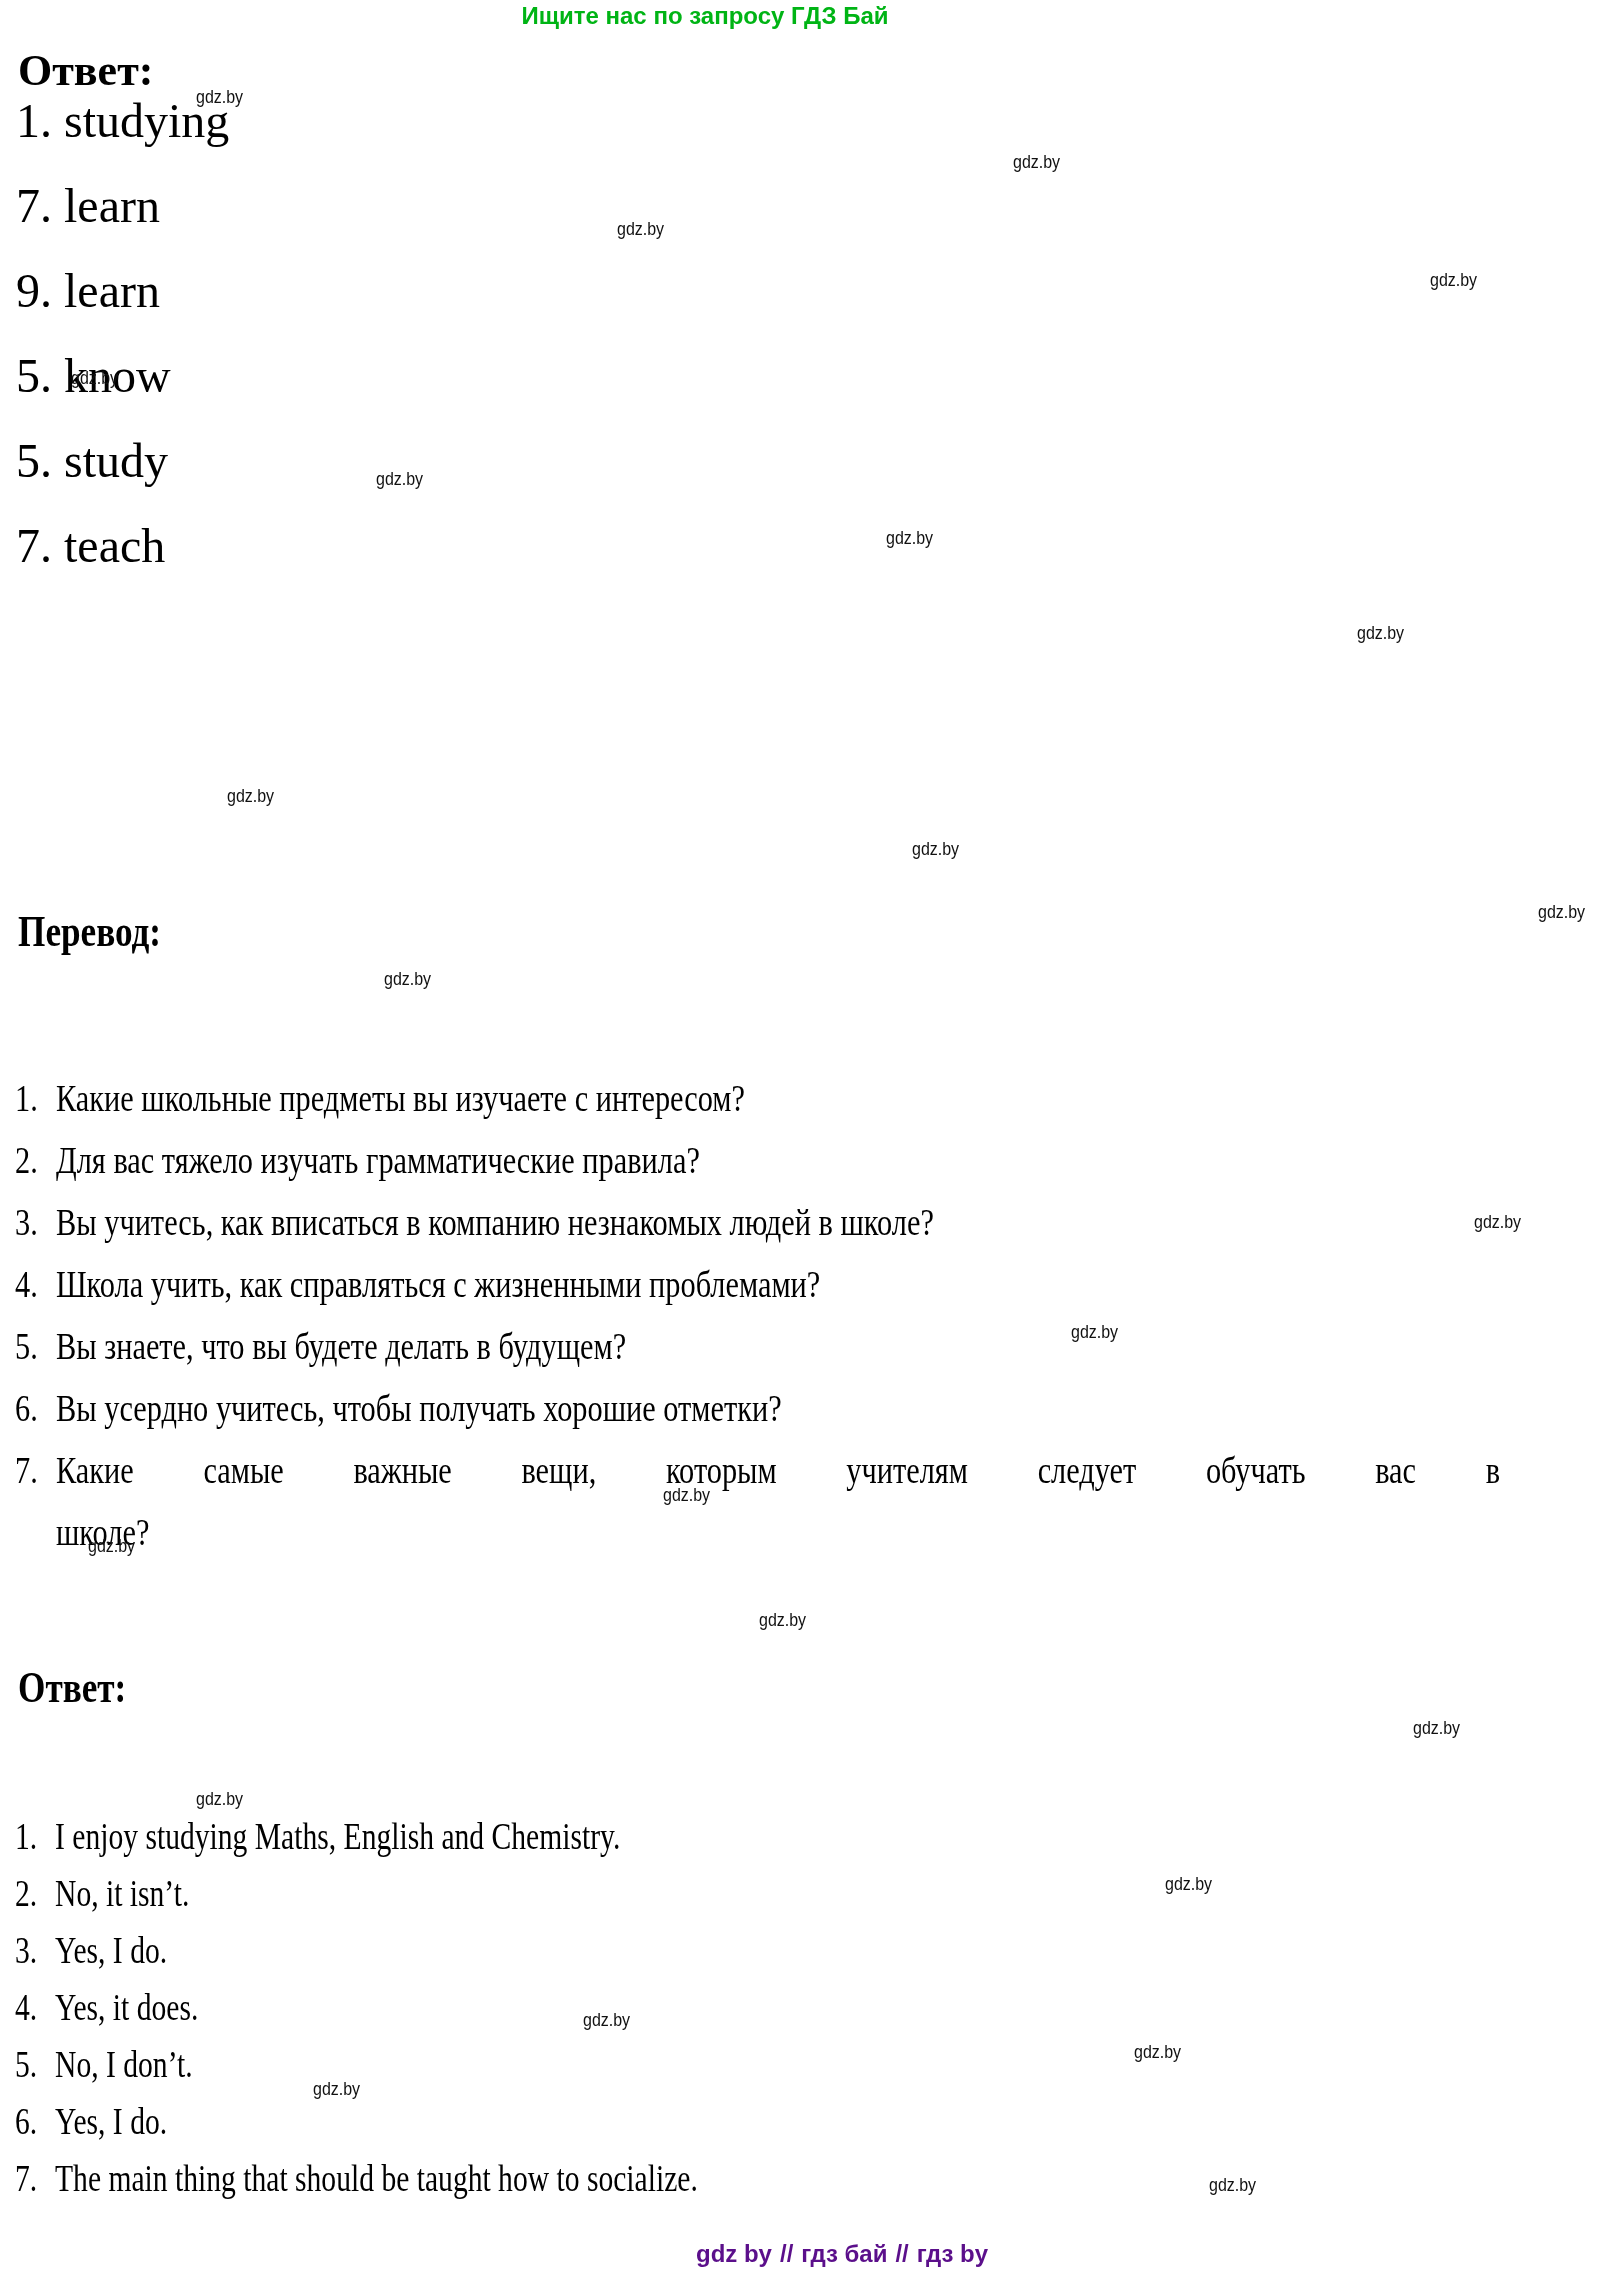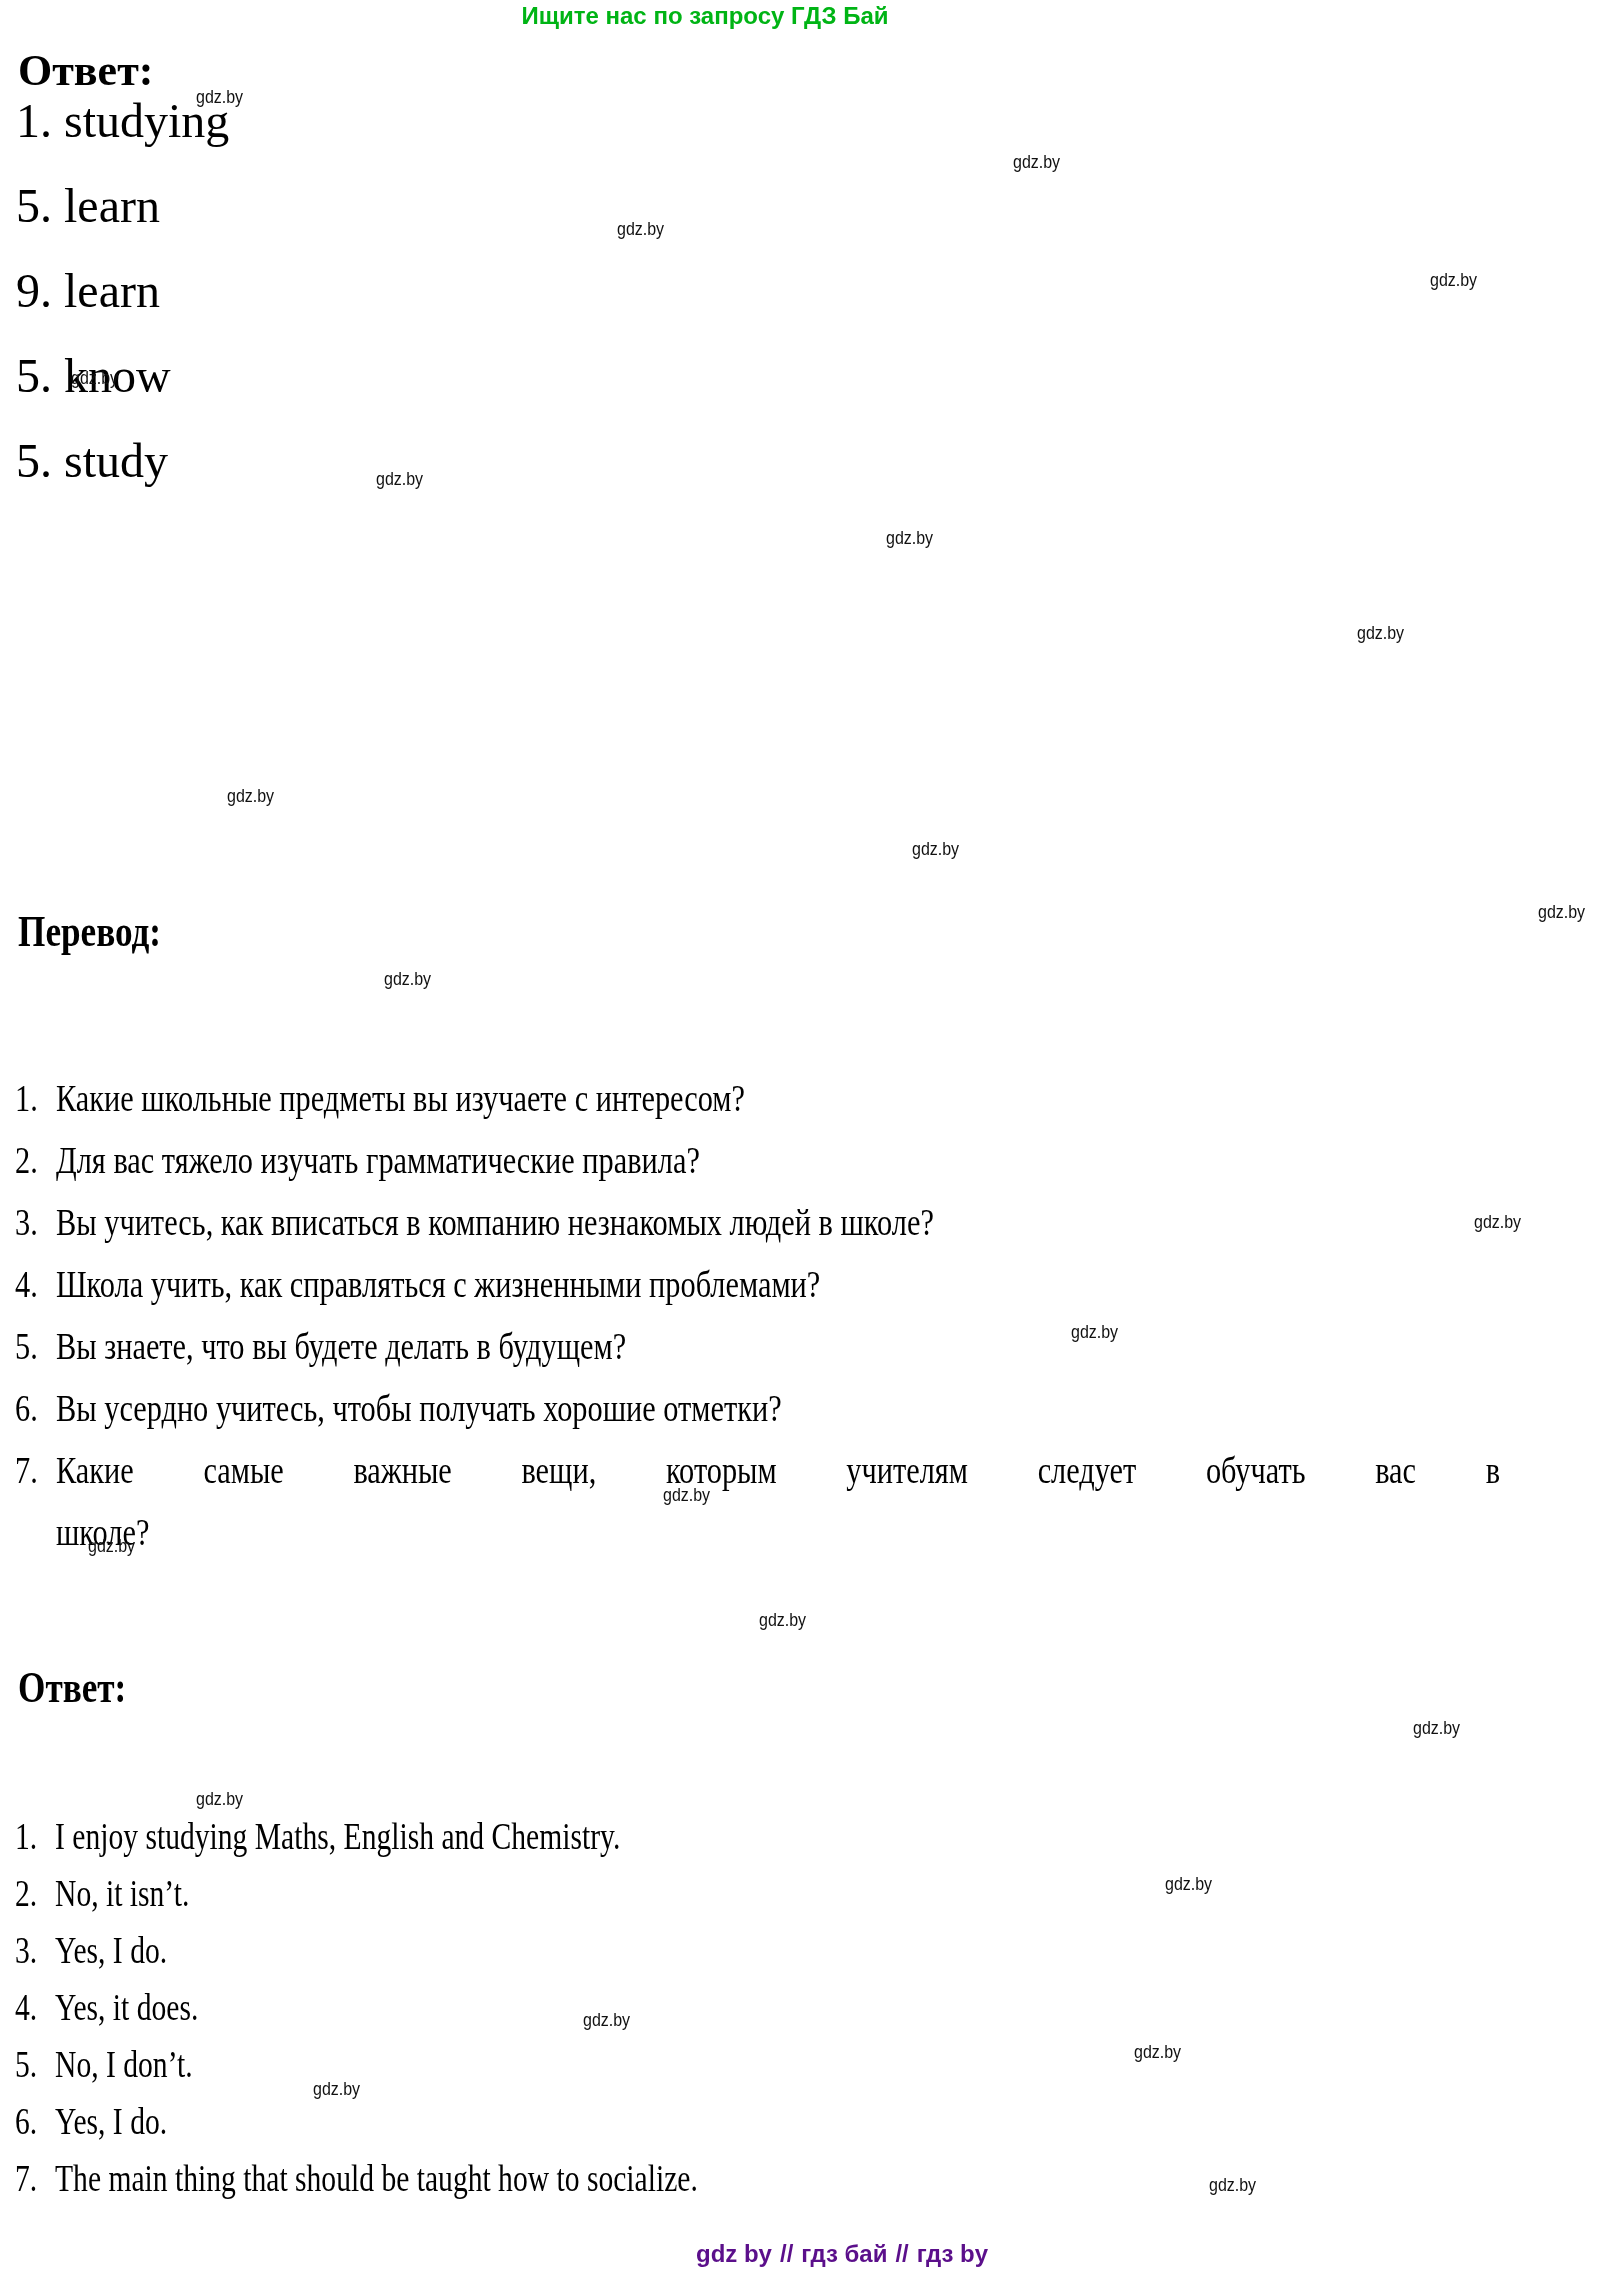--- a/index.html
+++ b/index.html
@@ -159,24 +159,25 @@
 </style>
 </head>
 <body>
 
 <div class="promo" style="color: rgb(0, 180, 21);">Ищите нас по запросу ГДЗ Бай</div>
 
 <div class="heading heading-1">Ответ:</div>
 
 <div class="word-list">
   <div class="word-item">1. studying</div>
-  <div class="word-item">5. learn</div>
+  <div class="word-item">7. learn</div>
   <div class="word-item">9. learn</div>
   <div class="word-item">5. know</div>
   <div class="word-item">5. study</div>
+  <div class="word-item">7. teach</div>
 </div>
 
 <div class="heading heading-2">Перевод:</div>
 
 <div class="ru-list">
   <div class="ru-item">
     <span class="num">1.</span>
     <span>Какие школьные предметы вы изучаете с интересом?</span>
   </div>
   <div class="ru-item">

